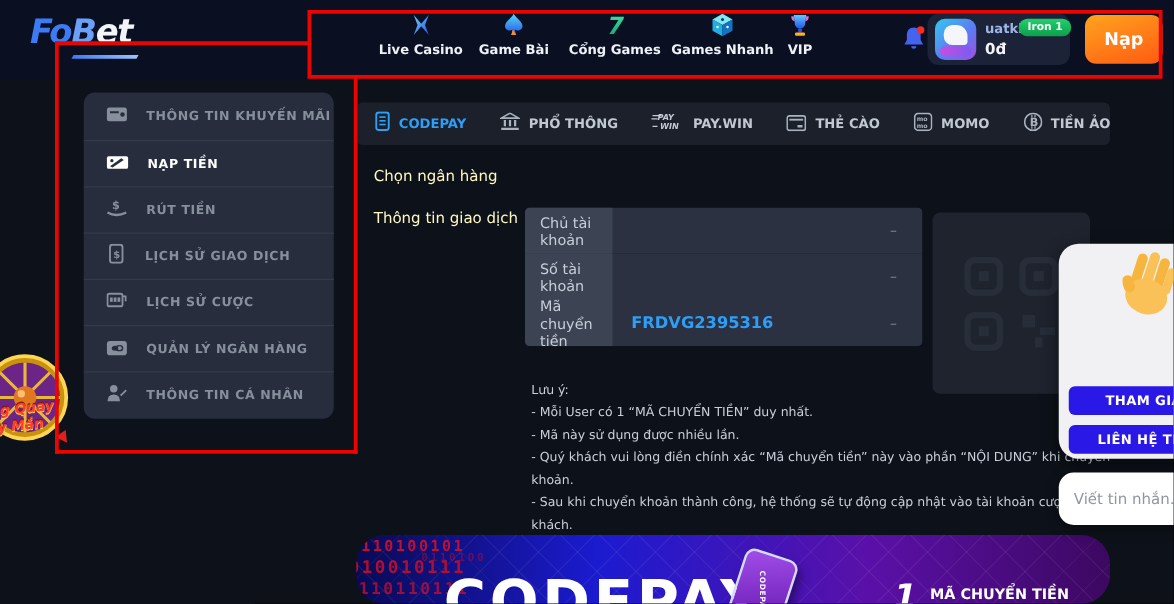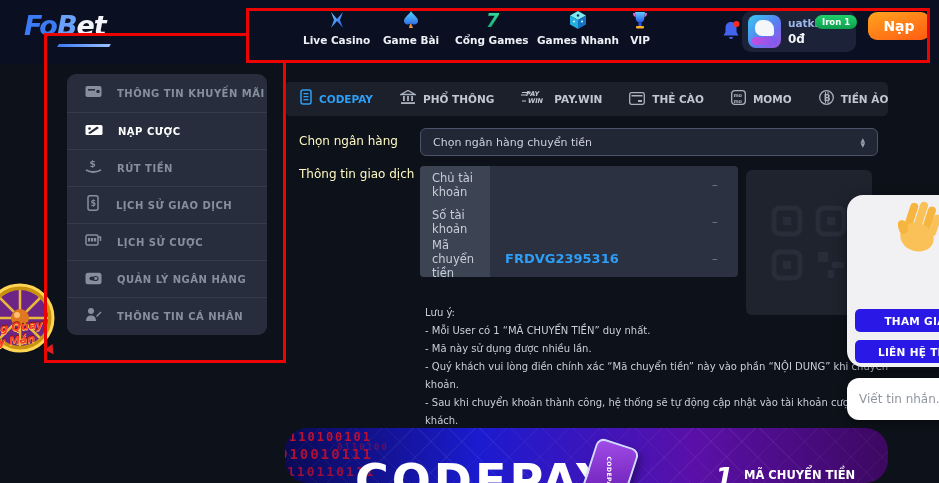--- a/index.html
+++ b/index.html
@@ -20,21 +20,21 @@
   .nav-item .lbl { font-size:10.5px; font-weight:700; color:#eef1f6; white-space:nowrap; }
   .nav-ico { width:22px; height:22px; display:flex; align-items:center; justify-content:center; }
   .bell-wrap { position:absolute; left:719px; top:19px; width:24px; height:24px; }
   .chip { position:absolute; left:742px; top:11px; width:114px; height:41px; background:#1c2338; border-radius:9px; }
   .avatar { position:absolute; left:6px; top:4px; width:33px; height:33px; border-radius:8px; background:linear-gradient(135deg,#35c8ee 0%,#5a7df2 55%,#a14de0 100%); overflow:hidden; }
   .avatar .blob { position:absolute; left:7px; top:5px; width:19px; height:16px; background:#f4f6fa; border-radius:7px 9px 3px 7px; }
   .avatar .bar { position:absolute; left:4px; bottom:3px; width:25px; height:8px; border-radius:4px; background:linear-gradient(90deg,#c74de0,#7a5cf0); }
   .chip .uname { position:absolute; left:46px; top:6px; font-size:10.5px; font-weight:700; color:#9db6e8; }
   .chip .bal { position:absolute; left:46px; top:21px; font-size:12px; font-weight:800; color:#f2f4f8; }
   .tier { position:absolute; left:73px; top:4px; padding:2px 7px; font-size:8.5px; font-weight:800; color:#fff; background:linear-gradient(180deg,#1fd16b,#0f9e4c); border-radius:8px; white-space:nowrap; }
-  .btn-nap { position:absolute; left:868px; top:12px; width:62px; height:28px; border-radius:9px; background:linear-gradient(160deg,#ffa41e,#ff5a12); color:#fff; font-size:14px; font-weight:800; display:flex; align-items:center; justify-content:center; cursor:pointer; }
+  .btn-nap { position:absolute; left:868px; top:12px; width:62px; height:39px; border-radius:9px; background:linear-gradient(160deg,#ffa41e,#ff5a12); color:#fff; font-size:14px; font-weight:800; display:flex; align-items:center; justify-content:center; cursor:pointer; }
   
   .anno { position:absolute; z-index:60; pointer-events:none; }
   .r1 { left:246px; top:8px; width:684px; height:55px; border:3px solid #ec0400; }
   .r2t { left:44px; top:33px; width:205px; height:3px; background:#ec0400; }
   .r2l { left:44px; top:33px; width:3px; height:330px; background:#ec0400; }
   .r2b { left:44px; top:360px; width:242px; height:3px; background:#ec0400; }
   .r2r { left:283px; top:60px; width:3px; height:303px; background:#ec0400; }
   
   .sidebar { position:absolute; left:67px; top:74px; width:200px; height:261px; background:#272d3c; border-radius:9px; padding-top:1px; }
   .side-item { position:relative; height:37px; display:flex; align-items:center; padding-left:18px; gap:15px; cursor:pointer; }
@@ -207,21 +207,21 @@
             <circle cx="13" cy="7.5" r="1.8" fill="#272d3c"></circle>
           </svg></span>
       <span class="lbl">THÔNG TIN KHUYẾN MÃI</span>
     </div>
     <div class="side-item active">
       <span><svg width="18" height="15" viewBox="0 0 18 15">
             <rect x="0.5" y="3" width="17" height="10" rx="1.5" fill="#ffffff"></rect>
             <path d="M3 11 L12 4.5 L14 6 L5 12Z" fill="#272d3c"></path>
             <circle cx="4.5" cy="6.5" r="1.3" fill="#272d3c"></circle>
           </svg></span>
-      <span class="lbl">NẠP CƯỢC</span>
+      <span class="lbl">NẠP TIỀN</span>
     </div>
     <div class="side-item">
       <span><svg width="17" height="16" viewBox="0 0 17 16">
             <text x="4.5" y="9" font-size="9" font-weight="bold" fill="#878f9d" font-family="DejaVu Sans">$</text>
             <path d="M1 12 Q8 16 16 12" stroke="#878f9d" stroke-width="1.8" fill="none"></path>
           </svg></span>
       <span class="lbl">RÚT TIỀN</span>
     </div>
     <div class="side-item">
       <span><svg width="16" height="16" viewBox="0 0 16 16">
@@ -306,27 +306,20 @@
       <span><svg width="15" height="15" viewBox="0 0 15 15">
             <circle cx="7.5" cy="7.5" r="6.8" fill="none" stroke="#aab2c0" stroke-width="1.3"></circle>
             <text x="4.8" y="10.8" font-size="9" font-weight="bold" fill="#aab2c0" font-family="DejaVu Sans">B</text>
             <path d="M6.5 2 v2 M9 2 v2 M6.5 11 v2 M9 11 v2" stroke="#aab2c0" stroke-width="1"></path>
           </svg></span>
       <span class="lbl">TIỀN ẢO</span>
     </div>
   </div>
 
   <div class="form-label" style="top:134px;">Chọn ngân hàng</div>
-  <div class="select">
-    <span class="val">Chọn ngân hàng chuyển tiền</span>
-    <span class="arrows">
-        <span>▲</span>
-        <span>▼</span>
-      </span>
-  </div>
 
   <div class="form-label" style="top:167px;">Thông tin giao dịch</div>
 
   <div class="tbl">
     <div class="row">
       <div class="cell-l">Chủ tài khoản</div>
       <div class="cell-v"></div>
       <div class="cell-d">–</div>
     </div>
     <div class="row">

